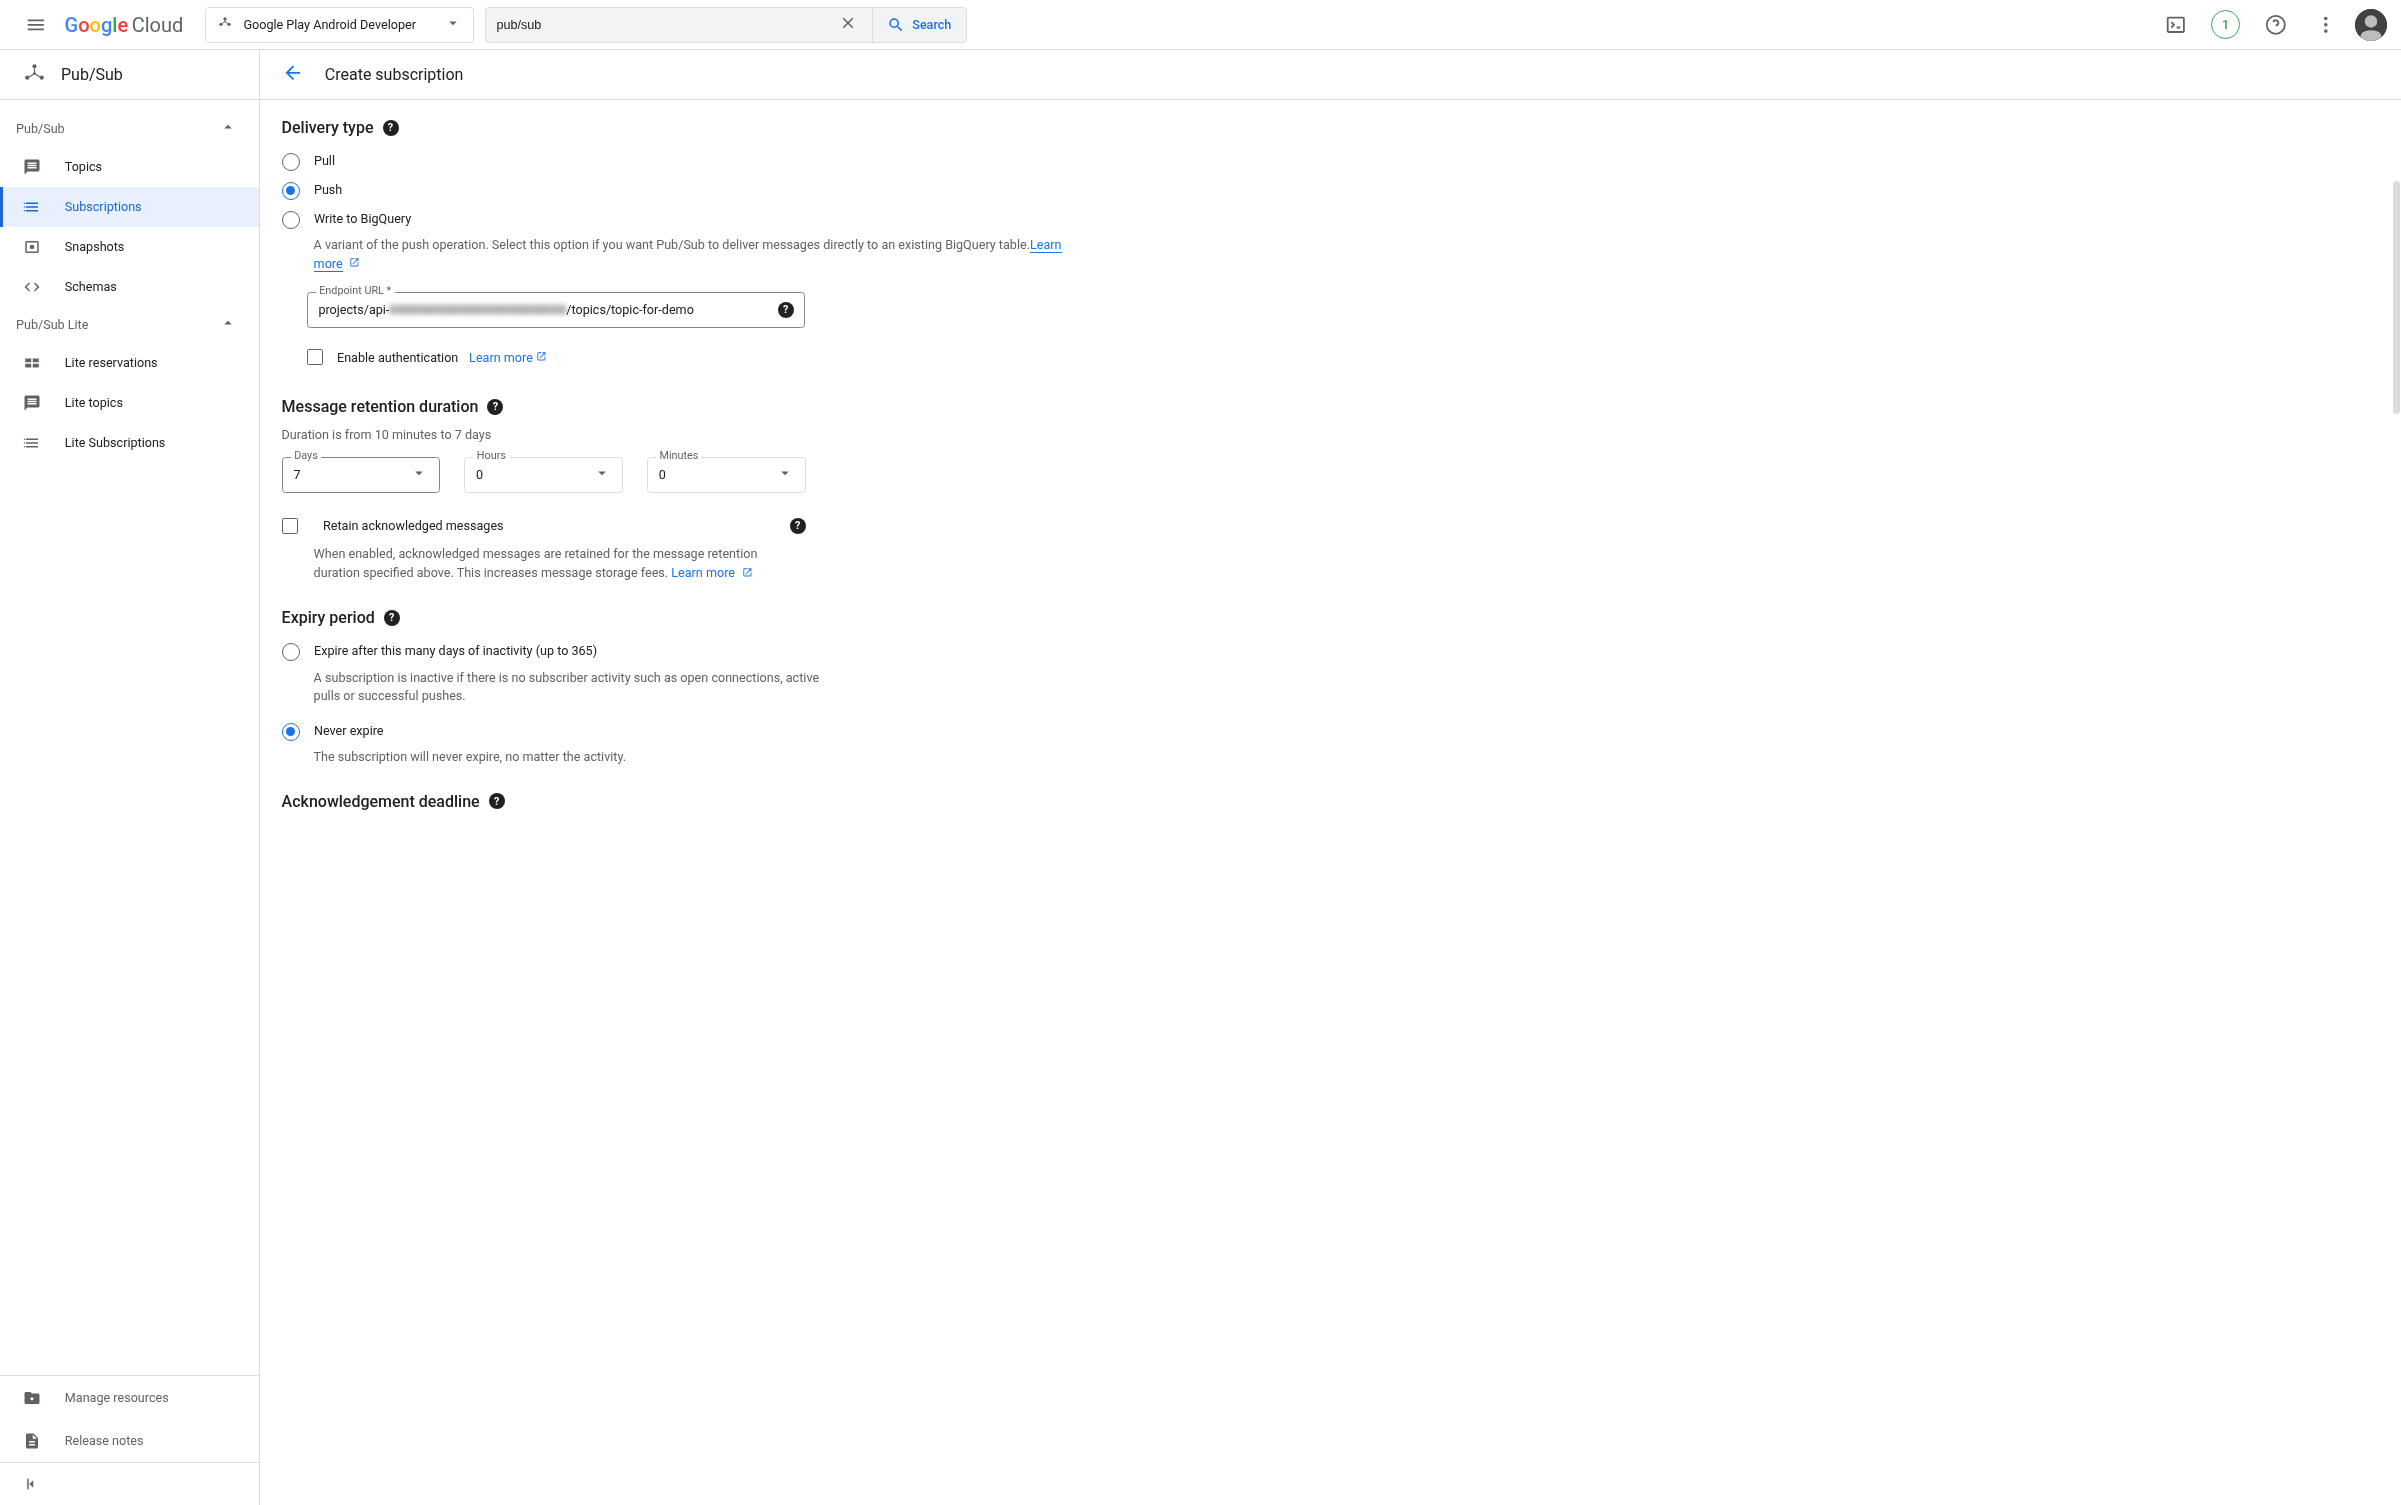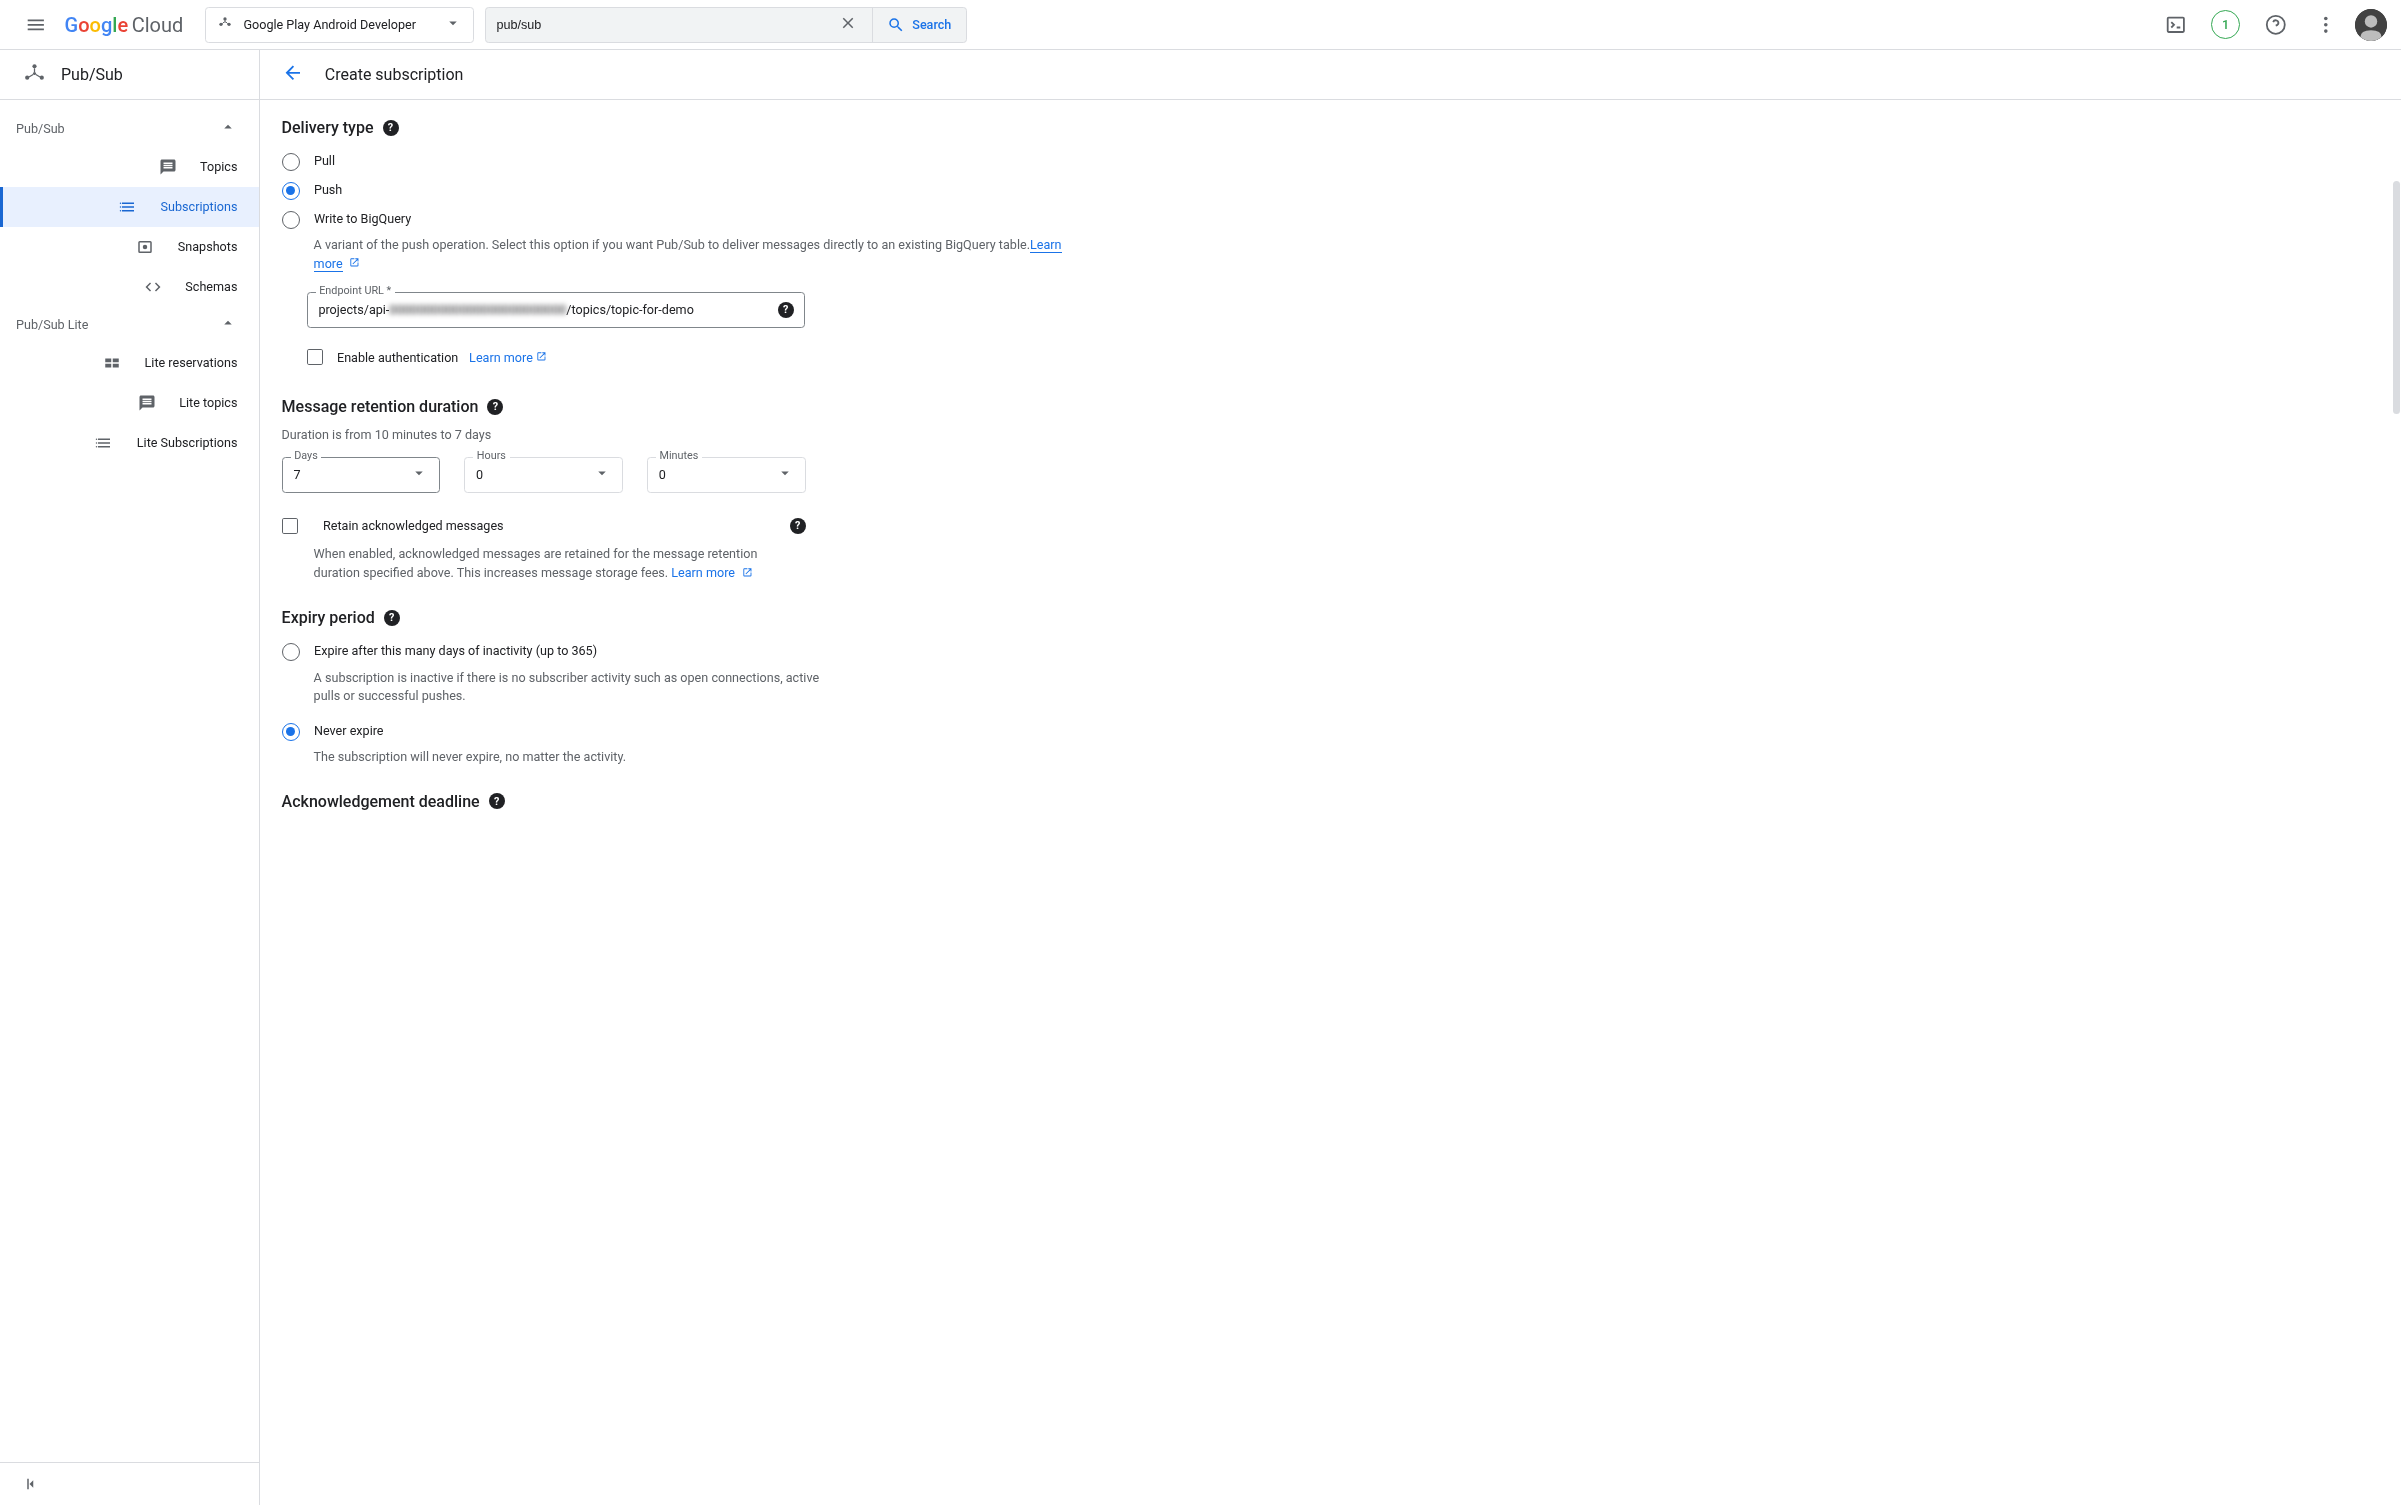--- a/index.html
+++ b/index.html
@@ -43,21 +43,21 @@
     
     .sidebar { width: 260px; border-right: 0.9px solid #dadce0; display: flex; flex-direction: column; }
     .sidebar-header { height: 50px; display: flex; align-items: center; padding: 0 21.6px; border-bottom: 0.9px solid #dadce0; }
     .sidebar-header-icon { margin-right: 14.4px; }
     .sidebar-header-title { font-size: 16px; font-weight: 400; }
     
     .sidebar-content { flex: 1; overflow-y: auto; padding-top: 10.8px; }
     .sidebar-group-header { height: 36px; display: flex; align-items: center; padding: 0 21.6px 0 16px; cursor: pointer; font-size: 12.6px; color: #5f6368; }
     .sidebar-group-header .chevron { margin-left: auto; }
     
-    .sidebar-item { height: 40px; display: flex; align-items: center; padding: 0 21.6px; cursor: pointer; position: relative; justify-content: flex-end; }
+    .sidebar-item { height: 40px; display: flex; align-items: center; padding: 0 21.6px; cursor: pointer; position: relative; }
     .sidebar-item.active { background: #e8f0fe; color: #1967d2; }
     .sidebar-item.active::before { content: ''; position: absolute; left: 0; top: 0; bottom: 0; width: 2.7px; background: #1967d2; }
     .sidebar-item-icon { width: 21.6px; margin-right: 21.6px; display: flex; align-items: center; justify-content: center; color: #5f6368; }
     .sidebar-item.active .sidebar-item-icon { color: #1967d2; }
     .sidebar-item-label { font-size: 12.6px; }
     
     .sidebar-footer { border-top: 0.9px solid #dadce0; }
     .sidebar-footer-item { height: 43px; display: flex; align-items: center; padding: 0 21.6px; cursor: pointer; font-size: 12.6px; color: #5f6368; }
     .sidebar-footer-item-icon { width: 21.6px; margin-right: 21.6px; display: flex; align-items: center; justify-content: center; }
     .sidebar-collapse { height: 43px; display: flex; align-items: center; padding: 0 21.6px; border-top: 0.9px solid #dadce0; cursor: pointer; }
@@ -279,20 +279,39 @@
       <div class="sidebar-item">
         <span class="sidebar-item-icon">
             <svg width="18" height="18" viewBox="0 0 24 24" fill="currentColor">
               <path d="M4 6h16v2H4zm0 5h16v2H4zm0 5h16v2H4z"></path>
               <circle cx="2" cy="7" r="1"></circle>
               <circle cx="2" cy="12" r="1"></circle>
               <circle cx="2" cy="17" r="1"></circle>
             </svg>
           </span>
         <span class="sidebar-item-label">Lite Subscriptions</span>
+      </div>
+    </div>
+    <div class="sidebar-footer">
+      <div class="sidebar-footer-item">
+        <span class="sidebar-footer-item-icon">
+            <svg width="18" height="18" viewBox="0 0 24 24" fill="currentColor">
+              <path d="M10 4H4c-1.1 0-2 .9-2 2v12c0 1.1.9 2 2 2h16c1.1 0 2-.9 2-2V8c0-1.1-.9-2-2-2h-8l-2-2z"></path>
+              <circle cx="12" cy="13" r="2" fill="#fff"></circle>
+            </svg>
+          </span>
+        <span>Manage resources</span>
+      </div>
+      <div class="sidebar-footer-item">
+        <span class="sidebar-footer-item-icon">
+            <svg width="18" height="18" viewBox="0 0 24 24" fill="currentColor">
+              <path d="M14 2H6c-1.1 0-2 .9-2 2v16c0 1.1.9 2 2 2h12c1.1 0 2-.9 2-2V8l-6-6zm2 16H8v-2h8v2zm0-4H8v-2h8v2zm-3-5V3.5L18.5 9H13z"></path>
+            </svg>
+          </span>
+        <span>Release notes</span>
       </div>
     </div>
     <div class="sidebar-collapse">
       <svg width="18" height="18" viewBox="0 0 24 24" fill="#5f6368">
           <path d="M15 7l-5 5 5 5V7z"></path>
           <path d="M8 5v14" stroke="#5f6368" stroke-width="2"></path>
         </svg>
     </div>
   </div>
 

